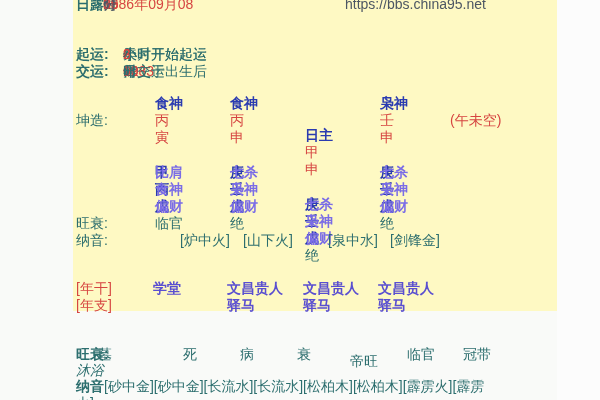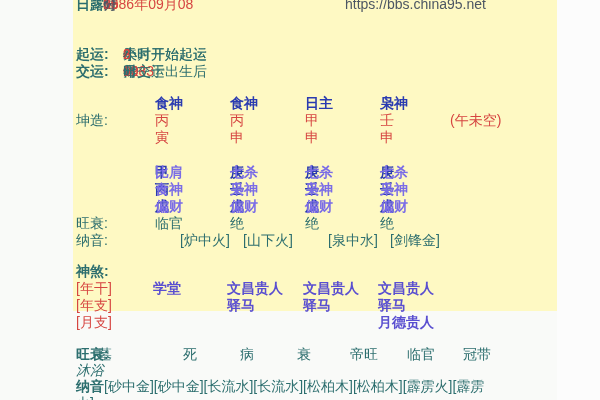--- a/index.html
+++ b/index.html
@@ -7,24 +7,24 @@
     position:relative;width:600px;height:400px;overflow:hidden;
     background:#f9faf8;
     font-family:"Liberation Sans","DejaVu Sans",sans-serif;
     font-size:14px;line-height:17px;color:#2c6e6e;
   }
   .content{position:absolute;left:73px;top:0;width:484px;height:311px;background:#fef9c3;}
   .right-strip{position:absolute;left:557px;top:0;width:43px;height:400px;background:#fcfcfc;}
   .row{position:absolute;left:0;width:100%;height:17px;}
   .row span{position:absolute;white-space:nowrap;}
   
-  .cl{left:3px;}  .c1{left:82px;} .c2{left:157px;} .c3{left:232px;} .c4{left:307px;} .cn{left:377px;}
+  .cl{left:3px;}  .c1{left:82px;} .c2{left:157px;} .c3{left:232px;margin-top:32px;} .c4{left:307px;} .cn{left:377px;}
   .s1{left:80px;} .s2{left:154px;} .s3{left:230px;} .s4{left:305px;}
   .n1{left:107px;}.n2{left:170px;}.n3{left:244px;margin-left:11px;}.n4{left:317px;}
-  .w0{left:25px;} .w1{left:110px;}.w2{left:167px;}.w3{left:224px;}.w4{left:277px;}.w5{left:334px;}.w6{left:390px;}
+  .w0{left:25px;} .w1{left:110px;}.w2{left:167px;}.w3{left:224px;}.w4{left:277px;margin-top:7px;}.w5{left:334px;}.w6{left:390px;}
   
   .teal{color:#2c6e6e;}
   .teal-b{color:#2c6e6e;font-weight:700;}
   .red{color:#d64541;}
   .dark{color:#4c5663;}
   .blue-b{color:#2a3bb0;font-weight:700;}
   .navy{color:#2a3bb0;font-weight:700;}
   .purple{color:#7a6ce6;font-weight:700;}
   .sha{color:#5a4fd0;font-weight:700;}
   .inline-wrap span{position:static;white-space:normal;text-align:center;}
@@ -164,43 +164,33 @@
   </div>
 
   <div class="row" style="top:232px;">
     <span class="cl teal">纳音:</span>
     <span class="n1 teal">[炉中火]</span>
     <span class="n2 teal">[山下火]</span>
     <span class="n3 teal">[泉中水]</span>
     <span class="n4 teal">[剑锋金]</span>
   </div>
 
-  <div class="row" style="top:263px;">
-    <span class="cl teal-b">神煞:</span>
-  </div>
   <div class="row" style="top:280px;">
     <span class="cl red">[年干]</span>
     <span class="s1 sha">学堂</span>
     <span class="s2 sha">文昌贵人</span>
     <span class="s3 sha">文昌贵人</span>
     <span class="s4 sha">文昌贵人</span>
   </div>
   <div class="row" style="top:297px;">
     <span class="cl red">[年支]</span>
     <span class="s1 sha"></span>
     <span class="s2 sha">驿马</span>
     <span class="s3 sha">驿马</span>
     <span class="s4 sha">驿马</span>
-  </div>
-  <div class="row" style="top:314px;">
-    <span class="cl red">[月支]</span>
-    <span class="s1 sha"></span>
-    <span class="s2 sha"></span>
-    <span class="s3 sha"></span>
-    <span class="s4 sha">月德贵人</span>
   </div>
 
   <div class="row" style="top:346px;">
     <span class="cl teal-b">旺衰:</span>
     <span class="w0 teal">墓</span>
     <span class="w1 teal">死</span>
     <span class="w2 teal">病</span>
     <span class="w3 teal">衰</span>
     <span class="w4 teal">帝旺</span>
     <span class="w5 teal">临官</span>

